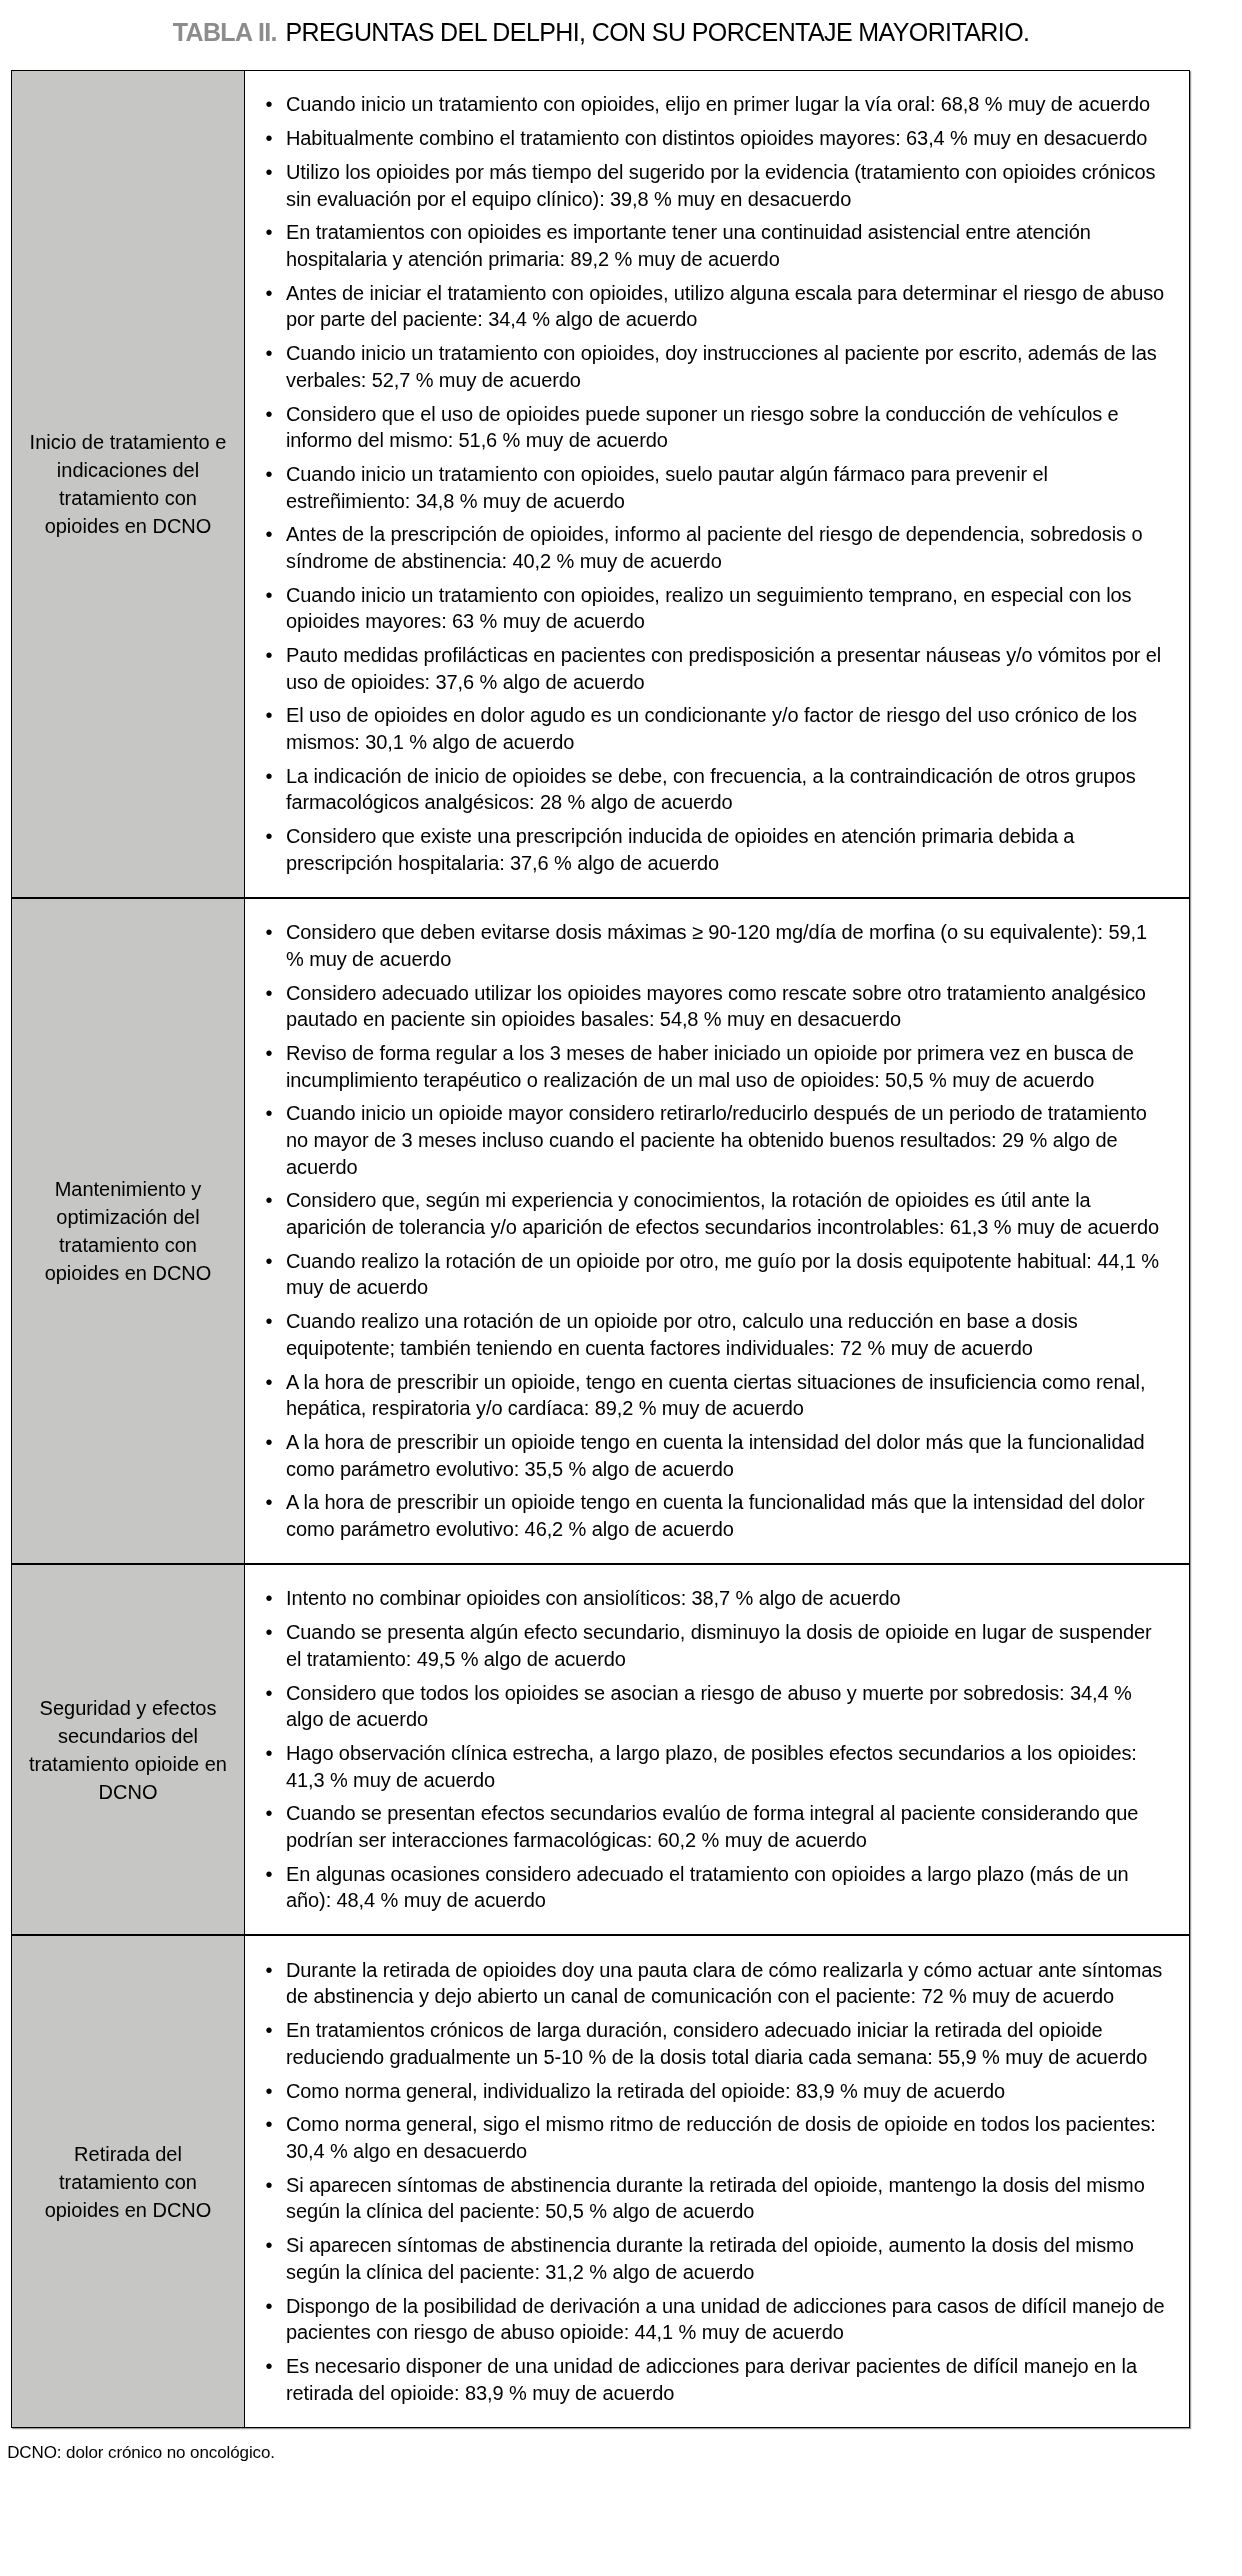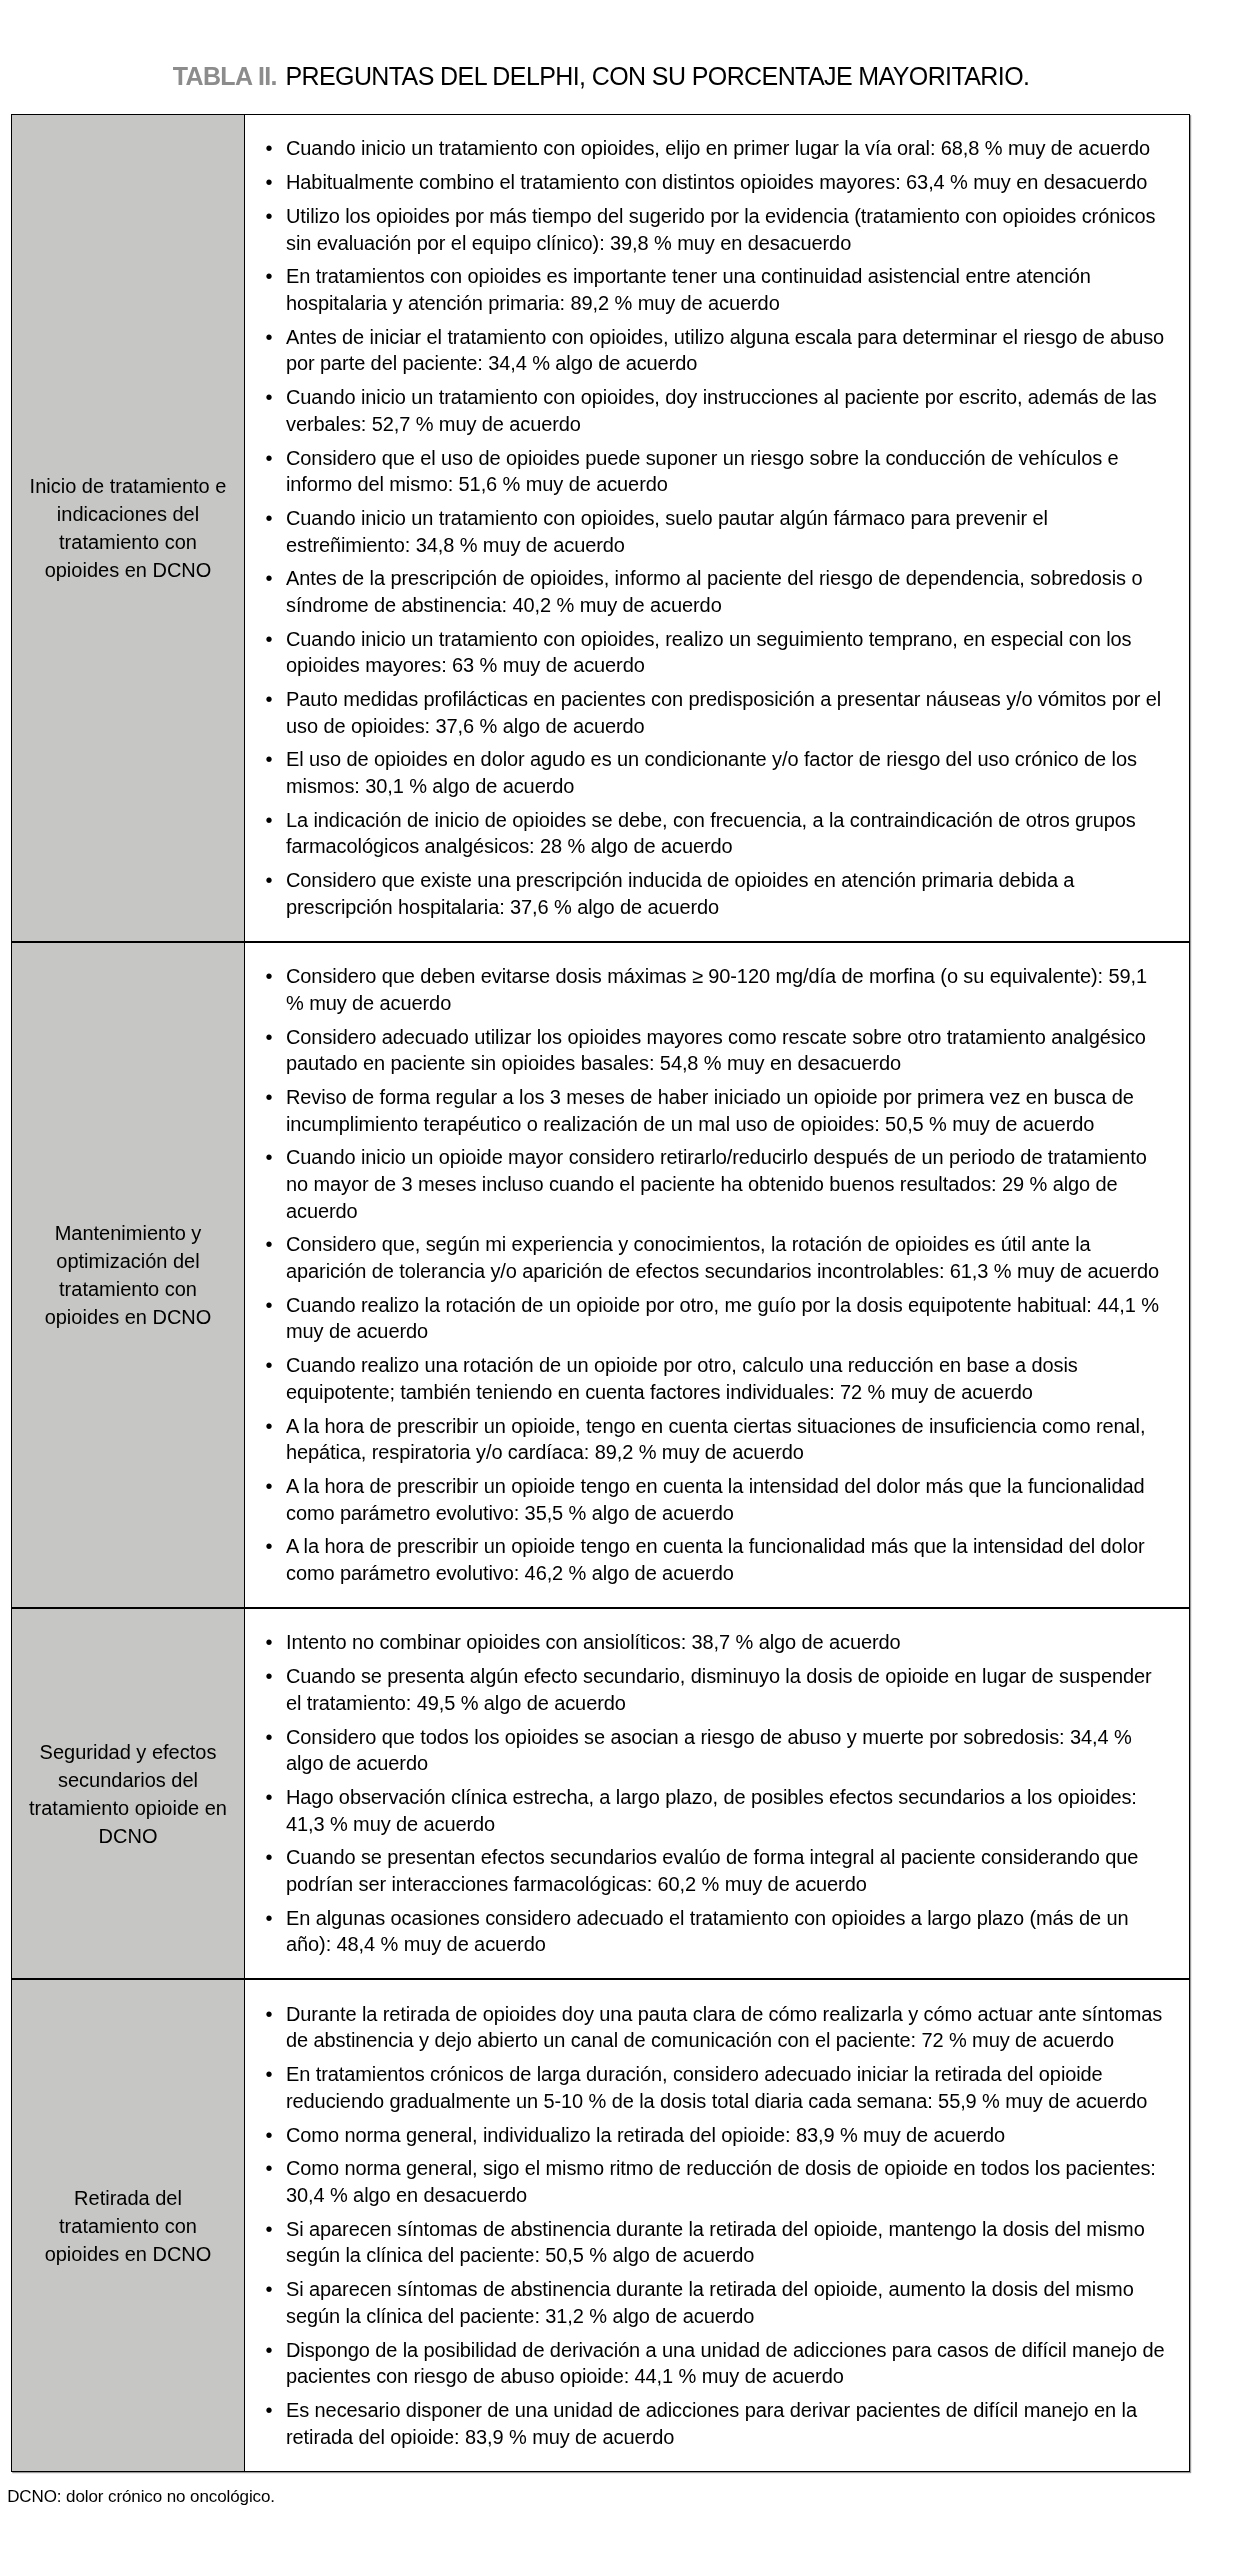--- a/index.html
+++ b/index.html
@@ -12,21 +12,20 @@
   html,body{margin:0;padding:0;background:#ffffff;}
   body{
     width:1242px;
     min-height:2576px;
     font-family:"Liberation Sans", sans-serif;
     color:var(--text-color);
   }
   .page{
     width:1214px;
     padding:18px 12px 12px 0;
-    margin-top:44px;
   }
   .table-title{
     text-align:center;
     font-size:25px;
     letter-spacing:-0.6px;
     margin:0 0 23px 0;
     white-space:nowrap;
   }
   .table-title .title-label{
     color:var(--title-label-color);

